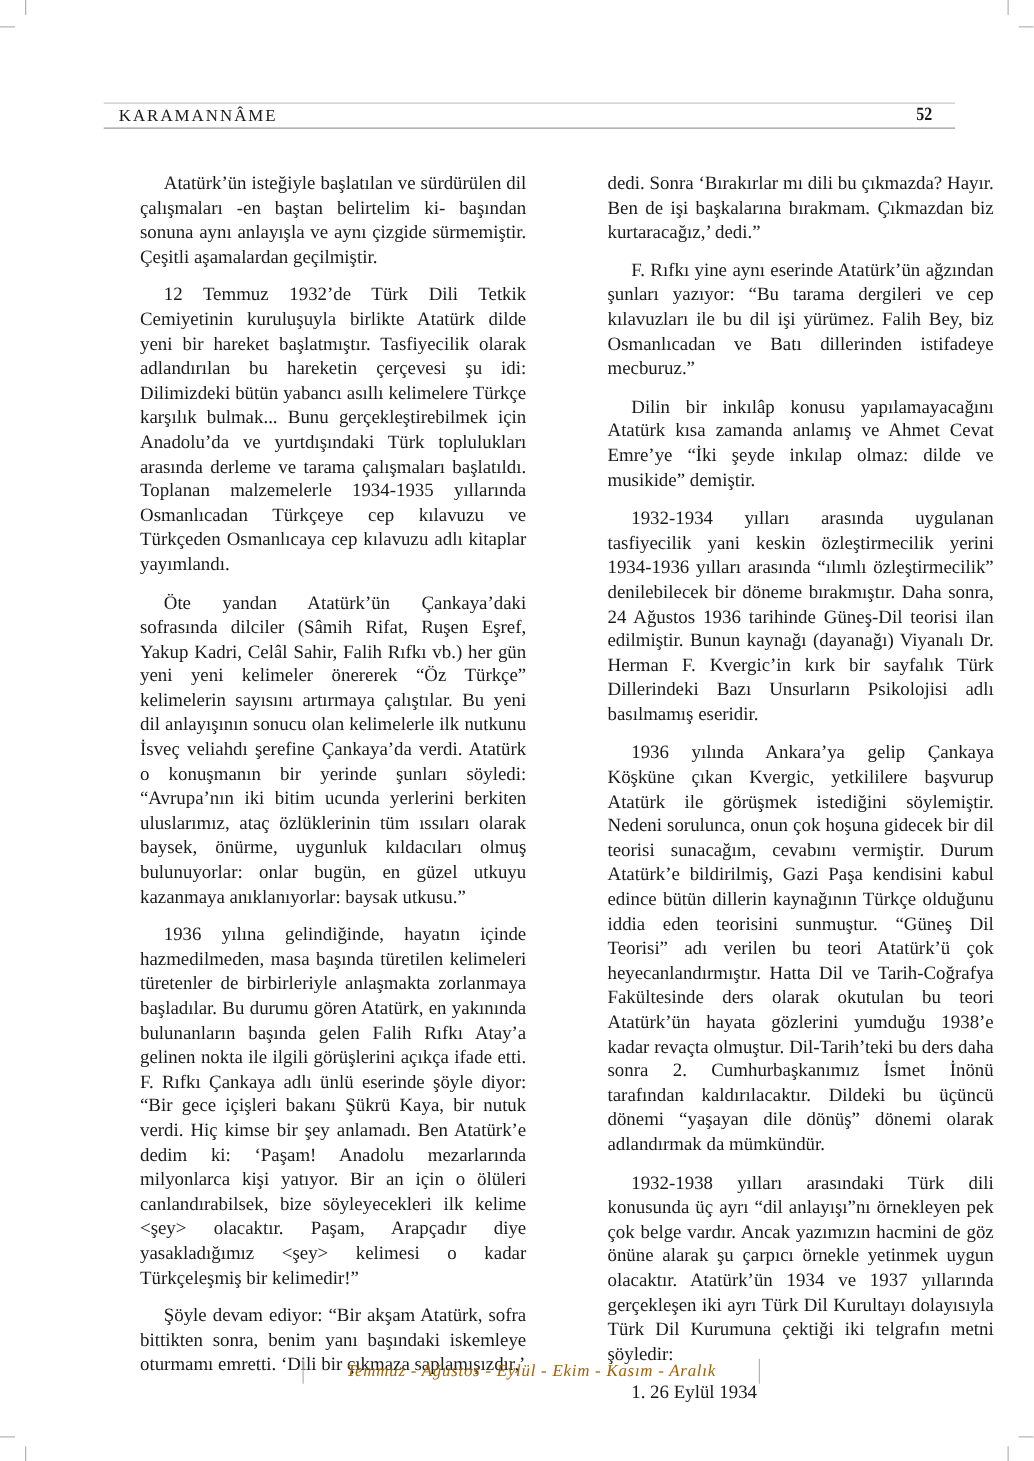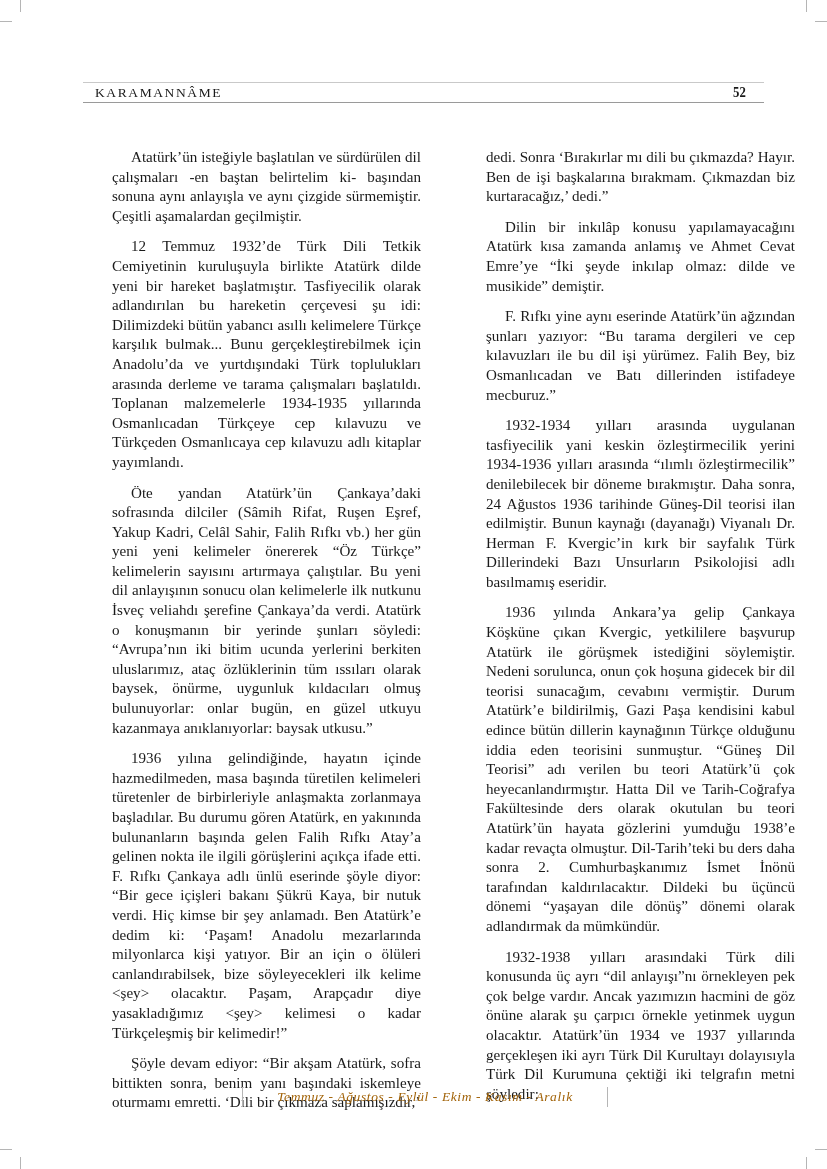--- a/index.html
+++ b/index.html
@@ -35,21 +35,21 @@
       line-height: 18px;
     }
     .page-number {
       position: absolute; left: 733px; top: 83px;
       font-weight: bold; font-size: 15px; line-height: 18px;
       transform: scaleX(0.85); transform-origin: left;
     }
 
     
     .column {
-      position: absolute; top: 148px; width: 309px;
+      position: absolute; top: 138px; width: 309px;
       font-size: 15.1px; line-height: 19.6px;
       text-align: justify; hyphens: manual;
     }
     .col-left { left: 112px; }
     .col-right { left: 446px; margin-left: 40px; }
     .column p {
       margin: 0 0 11px 0;
       text-indent: 19px;
     }
     .column p.flush { text-indent: 0; }
@@ -90,22 +90,23 @@
 <div class="column col-left">
   <p>Atatürk’ün isteğiyle başlatılan ve sürdürülen dil çalışmaları -en baştan belirtelim ki- başından sonuna aynı anlayışla ve aynı çizgide sürmemiştir. Çeşitli aşamalardan geçilmiştir.</p>
   <p>12 Temmuz 1932’de Türk Dili Tetkik Cemiyetinin kuruluşuyla birlikte Atatürk dilde yeni bir hareket başlatmıştır. Tasfiyecilik olarak adlandırılan bu hareketin çerçevesi şu idi: Dilimizdeki bütün yabancı asıllı kelimelere Türkçe karşılık bulmak... Bunu gerçekleştirebilmek için Anadolu’da ve yurtdışındaki Türk toplulukları arasında derleme ve tarama çalışmaları başlatıldı. Toplanan malzemelerle 1934-1935 yıllarında Osmanlıcadan Türkçeye cep kılavuzu ve Türkçeden Osmanlıcaya cep kılavuzu adlı kitaplar yayımlandı.</p>
   <p>Öte yandan Atatürk’ün Çankaya’daki sofrasında dilciler (Sâmih Rifat, Ruşen Eşref, Yakup Kadri, Celâl Sahir, Falih Rıfkı vb.) her gün yeni yeni kelimeler önererek “Öz Türkçe” kelimelerin sayısını artırmaya çalıştılar. Bu yeni dil anlayışının sonucu olan kelimelerle ilk nutkunu İsveç veliahdı şerefine Çankaya’da verdi. Atatürk o konuşmanın bir yerinde şunları söyledi: “Avrupa’nın iki bitim ucunda yerlerini berkiten uluslarımız, ataç özlüklerinin tüm ıssıları olarak baysek, önürme, uygunluk kıldacıları olmuş bulunuyorlar: onlar bugün, en güzel utkuyu kazanmaya anıklanıyorlar: baysak utkusu.”</p>
   <p>1936 yılına gelindiğinde, hayatın içinde hazmedilmeden, masa başında türetilen kelimeleri türetenler de birbirleriyle anlaşmakta zorlanmaya başladılar. Bu durumu gören Atatürk, en yakınında bulunanların başında gelen Falih Rıfkı Atay’a gelinen nokta ile ilgili görüşlerini açıkça ifade etti. F. Rıfkı Çankaya adlı ünlü eserinde şöyle diyor: “Bir gece içişleri bakanı Şükrü Kaya, bir nutuk verdi. Hiç kimse bir şey anlamadı. Ben Atatürk’e dedim ki: ‘Paşam! Anadolu mezarlarında milyonlarca kişi yatıyor. Bir an için o ölüleri canlandırabilsek, bize söyleyecekleri ilk kelime &lt;şey&gt; olacaktır. Paşam, Arapçadır diye yasakladığımız &lt;şey&gt; kelimesi o kadar Türkçeleşmiş bir kelimedir!”</p>
   <p>Şöyle devam ediyor: “Bir akşam Atatürk, sofra bittikten sonra, benim yanı başındaki iskemleye oturmamı emretti. ‘Dili bir çıkmaza saplamışızdır,’</p>
 </div>
 
 <div class="column col-right">
   <p class="flush">dedi. Sonra ‘Bırakırlar mı dili bu çıkmazda? Hayır. Ben de işi başkalarına bırakmam. Çıkmazdan biz kurtaracağız,’ dedi.”</p>
+  <p>F. Rıfkı yine aynı eserinde Atatürk’ün ağzından şunları yazıyor: “Bu tarama dergileri ve cep kılavuzları ile bu dil işi yürümez. Falih Bey, biz Osmanlıcadan ve Batı dillerinden istifadeye mecburuz.”</p>
   <p>Dilin bir inkılâp konusu yapılamayacağını Atatürk kısa zamanda anlamış ve Ahmet Cevat Emre’ye “İki şeyde inkılap olmaz: dilde ve musikide” demiştir.</p>
-  <p>F. Rıfkı yine aynı eserinde Atatürk’ün ağzından şunları yazıyor: “Bu tarama dergileri ve cep kılavuzları ile bu dil işi yürümez. Falih Bey, biz Osmanlıcadan ve Batı dillerinden istifadeye mecburuz.”</p>
   <p>1932-1934 yılları arasında uygulanan tasfiyecilik yani keskin özleştirmecilik yerini 1934-1936 yılları arasında “ılımlı özleştirmecilik” denilebilecek bir döneme bırakmıştır. Daha sonra, 24 Ağustos 1936 tarihinde Güneş-Dil teorisi ilan edilmiştir. Bunun kaynağı (dayanağı) Viyanalı Dr. Herman F. Kvergic’in kırk bir sayfalık Türk Dillerindeki Bazı Unsurların Psikolojisi adlı basılmamış eseridir.</p>
   <p>1936 yılında Ankara’ya gelip Çankaya Köşküne çıkan Kvergic, yetkililere başvurup Atatürk ile görüşmek istediğini söylemiştir. Nedeni sorulunca, onun çok hoşuna gidecek bir dil teorisi sunacağım, cevabını vermiştir. Durum Atatürk’e bildirilmiş, Gazi Paşa kendisini kabul edince bütün dillerin kaynağının Türkçe olduğunu iddia eden teorisini sunmuştur. “Güneş Dil Teorisi” adı verilen bu teori Atatürk’ü çok heyecanlandırmıştır. Hatta Dil ve Tarih-Coğrafya Fakültesinde ders olarak okutulan bu teori Atatürk’ün hayata gözlerini yumduğu 1938’e kadar revaçta olmuştur. Dil-Tarih’teki bu ders daha sonra 2. Cumhurbaşkanımız İsmet İnönü tarafından kaldırılacaktır. Dildeki bu üçüncü dönemi “yaşayan dile dönüş” dönemi olarak adlandırmak da mümkündür.</p>
   <p>1932-1938 yılları arasındaki Türk dili konusunda üç ayrı “dil anlayışı”nı örnekleyen pek çok belge vardır. Ancak yazımızın hacmini de göz önüne alarak şu çarpıcı örnekle yetinmek uygun olacaktır. Atatürk’ün 1934 ve 1937 yıllarında gerçekleşen iki ayrı Türk Dil Kurultayı dolayısıyla Türk Dil Kurumuna çektiği iki telgrafın metni şöyledir:</p>
+  <p class="list-item">1. 26 Eylül 1934</p>
 </div>
 
 <div class="footer-bar-left"></div>
 <div class="footer-months">Temmuz - Ağustos - Eylül - Ekim - Kasım - Aralık</div>
 <div class="footer-bar-right"></div>
 
 </body></html>

